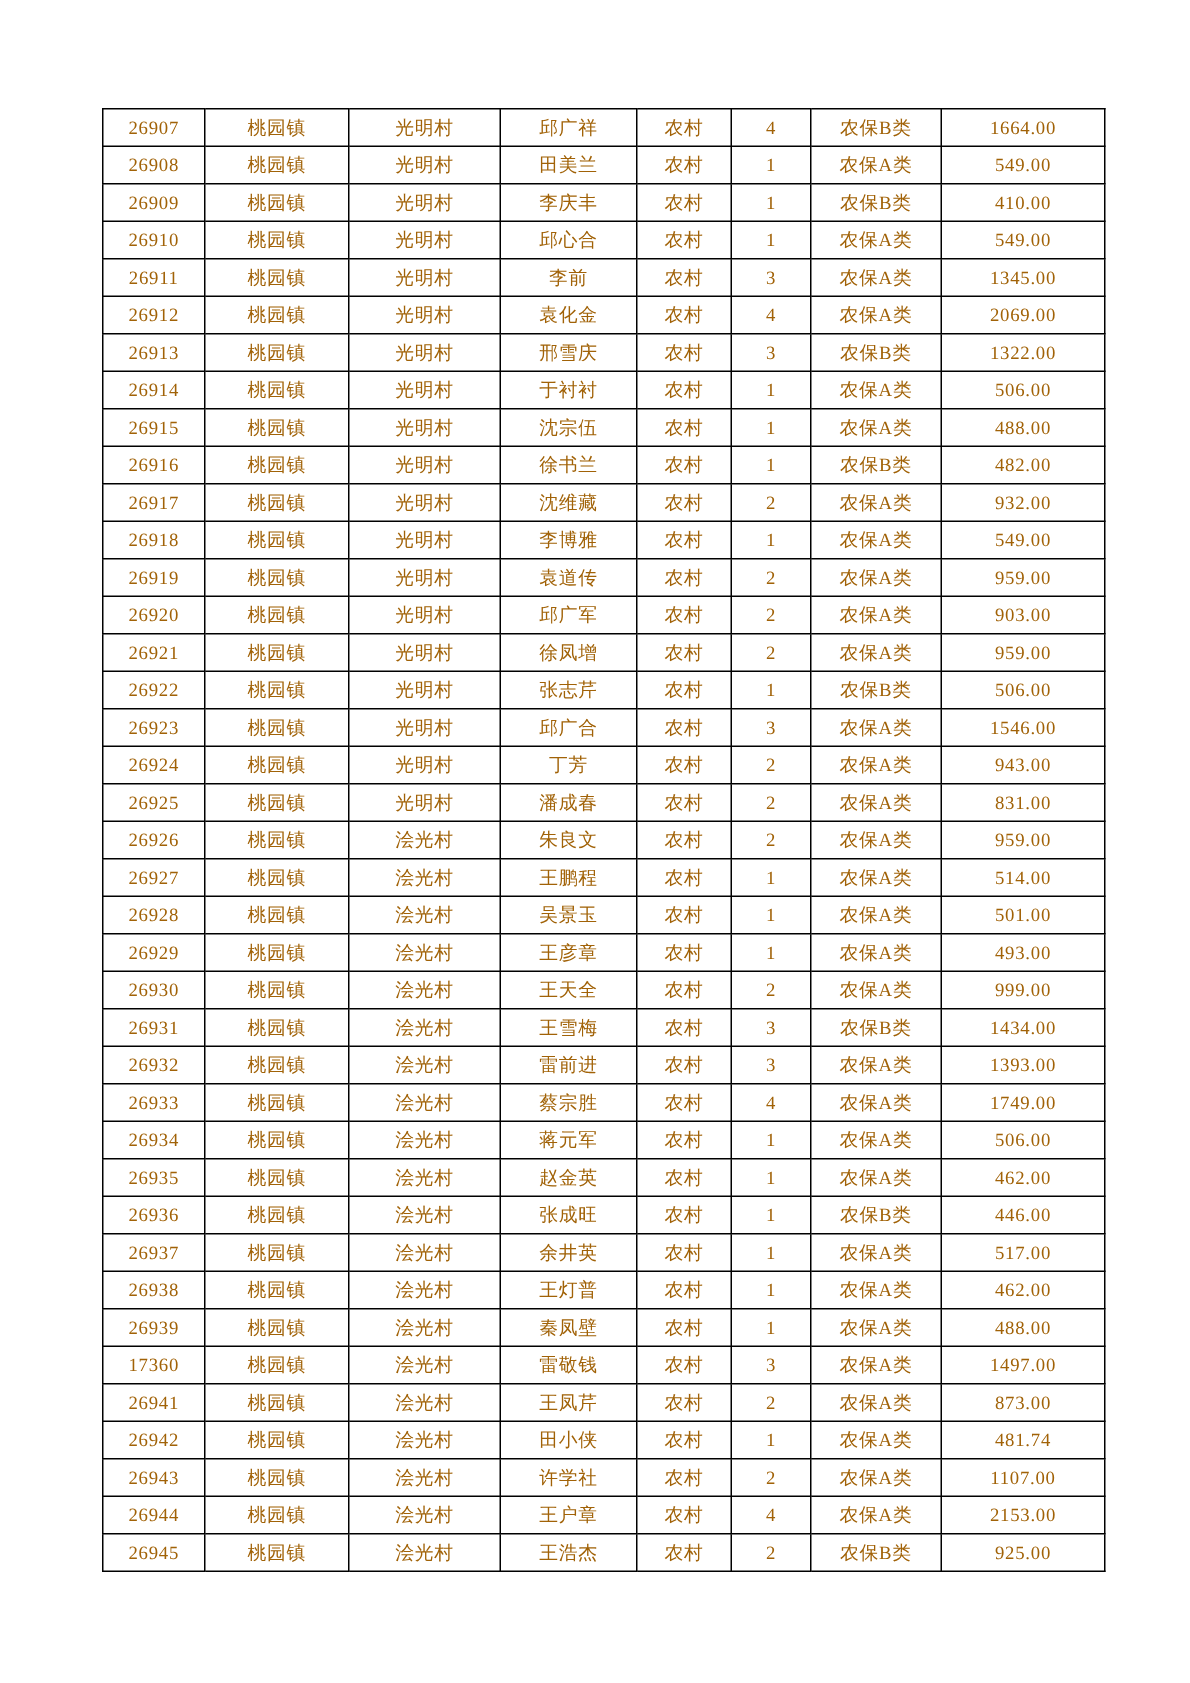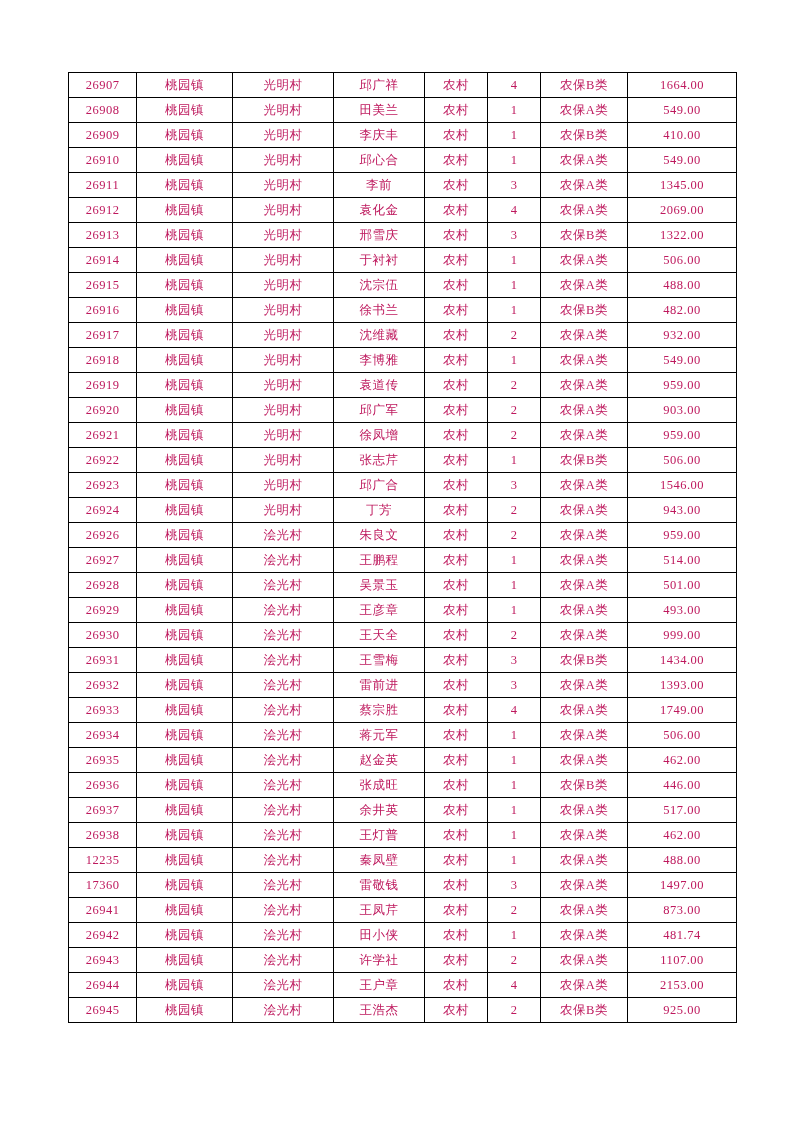--- a/index.html
+++ b/index.html
@@ -6,21 +6,21 @@
     margin: 0;
     padding: 0;
     background: #ffffff;
   }
   .page {
     position: relative;
     width: 793px;
     height: 1122px;
     background: #ffffff;
     font-family: "Liberation Serif", "DejaVu Serif", serif;
-    color: #be185d;
+    color: #a16207;
     overflow: hidden;
   }
   table.data-table {
     position: absolute;
     left: 68px;
     top: 72px;
     width: 660px;
     border-collapse: collapse;
     table-layout: fixed;
     font-size: 12.5px;
@@ -224,20 +224,30 @@
           <td class="col-id">26924</td>
           <td class="col-town">桃园镇</td>
           <td class="col-village">光明村</td>
           <td class="col-name">丁芳</td>
           <td class="col-type">农村</td>
           <td class="col-count">2</td>
           <td class="col-insurance">农保A类</td>
           <td class="col-amount">943.00</td>
         </tr>
         <tr>
+          <td class="col-id">26925</td>
+          <td class="col-town">桃园镇</td>
+          <td class="col-village">光明村</td>
+          <td class="col-name">潘成春</td>
+          <td class="col-type">农村</td>
+          <td class="col-count">2</td>
+          <td class="col-insurance">农保A类</td>
+          <td class="col-amount">831.00</td>
+        </tr>
+        <tr>
           <td class="col-id">26926</td>
           <td class="col-town">桃园镇</td>
           <td class="col-village">浍光村</td>
           <td class="col-name">朱良文</td>
           <td class="col-type">农村</td>
           <td class="col-count">2</td>
           <td class="col-insurance">农保A类</td>
           <td class="col-amount">959.00</td>
         </tr>
         <tr>
@@ -354,21 +364,21 @@
           <td class="col-id">26938</td>
           <td class="col-town">桃园镇</td>
           <td class="col-village">浍光村</td>
           <td class="col-name">王灯普</td>
           <td class="col-type">农村</td>
           <td class="col-count">1</td>
           <td class="col-insurance">农保A类</td>
           <td class="col-amount">462.00</td>
         </tr>
         <tr>
-          <td class="col-id">12235</td>
+          <td class="col-id">26939</td>
           <td class="col-town">桃园镇</td>
           <td class="col-village">浍光村</td>
           <td class="col-name">秦凤壁</td>
           <td class="col-type">农村</td>
           <td class="col-count">1</td>
           <td class="col-insurance">农保A类</td>
           <td class="col-amount">488.00</td>
         </tr>
         <tr>
           <td class="col-id">17360</td>

